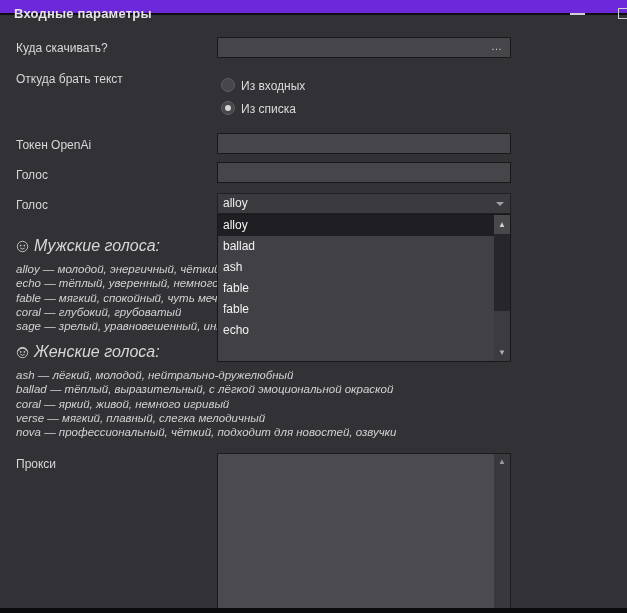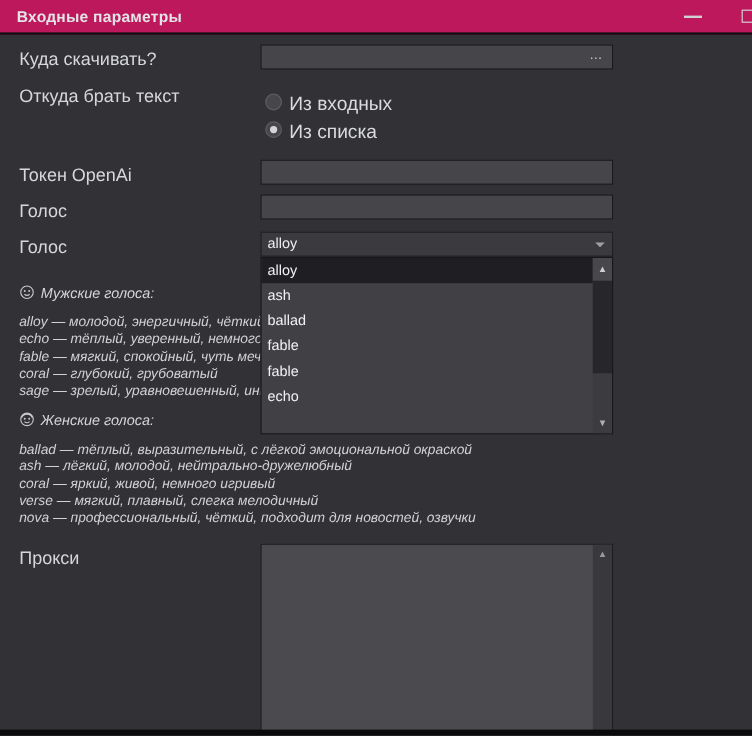--- a/index.html
+++ b/index.html
@@ -4,54 +4,54 @@
 <style>
   * { margin:0; padding:0; box-sizing:border-box; }
   html,body { background:#1d1d1f; }
   body { font-family:"Liberation Sans", sans-serif; }
   .window {
     position:relative; width:627px; height:613px; overflow:hidden;
     background:#323236; color:#d6d7d9; font-size:12px;
   }
   
   .titlebar {
-    position:absolute; left:0; top:0; width:627px; height:29px;
-    background:#be185d; border-bottom:2px solid #0e0e10;
+    position:absolute; left:0; top:0; width:627px; height:15px;
+    background:#6d28d9; border-bottom:2px solid #0e0e10;
   }
   .title {
     position:absolute; left:14px; top:6px;
     font-size:13px; font-weight:bold; color:#e3e4e6; letter-spacing:.2px;
   }
   .btn-min { position:absolute; left:558px; top:0; width:38px; height:27px; cursor:default; }
   .btn-min .dash { position:absolute; left:12px; top:13px; width:15px; height:2px; background:#cfd0d2; }
   .btn-max { position:absolute; left:612px; top:0; width:20px; height:27px; }
   .btn-max .sq { position:absolute; left:6px; top:8px; width:11px; height:11px; border:1px solid #cfd0d2; }
   
-  .lbl { position:absolute; left:16px; color:#d6d7d9; font-size:15px; white-space:nowrap; }
+  .lbl { position:absolute; left:16px; color:#d6d7d9; font-size:12px; white-space:nowrap; }
   
   .txt {
     position:absolute; left:217px; width:294px; height:21px;
     background:#46464a; border:1px solid #19191c; color:#e8e8ea;
     font-family:"Liberation Sans", sans-serif; font-size:12px; padding:0 5px; outline:none;
   }
   .browse-btn {
     position:absolute; left:485px; top:38px; width:24px; height:19px;
     color:#cfcfd1; font-size:11px; letter-spacing:1px; text-align:center; line-height:16px;
     cursor:default; user-select:none;
   }
   
   .radio {
     position:absolute; left:221px; width:14px; height:14px; border-radius:50%;
     background:#47474b; border:1px solid #5c5c62;
   }
   .radio.on::after {
     content:""; position:absolute; left:3px; top:3px; width:6px; height:6px;
     border-radius:50%; background:#d4d5d7;
   }
-  .radio-lbl { position:absolute; left:241px; color:#dadbdd; font-size:16px; }
+  .radio-lbl { position:absolute; left:241px; color:#dadbdd; font-size:12px; }
   
   .combo {
     position:absolute; left:217px; top:193px; width:294px; height:21px;
     background:#3b3b3f; border:1px solid #202024; color:#ededef;
     line-height:19px; padding-left:5px; font-size:12px; cursor:default;
   }
   .combo .arrow {
     position:absolute; right:6px; top:8px; width:0; height:0;
     border-left:4px solid transparent; border-right:4px solid transparent;
     border-top:4px solid #9fa0a4;
@@ -70,21 +70,21 @@
   .dd-scroll .up {
     position:absolute; top:0; left:0; width:16px; height:19px; background:#48484c;
     color:#d0d0d2; font-size:8px; text-align:center; line-height:19px;
   }
   .dd-scroll .thumb { position:absolute; top:19px; left:0; width:16px; height:77px; background:#27272b; }
   .dd-scroll .down {
     position:absolute; bottom:1px; left:0; width:16px; height:14px;
     color:#aeaeb2; font-size:8px; text-align:center; line-height:14px;
   }
   
-  .guide-h { position:absolute; left:16px; font-style:italic; font-size:12px; color:#d6d6d8; white-space:nowrap; }
+  .guide-h { position:absolute; left:16px; font-style:italic; font-size:16px; color:#d6d6d8; white-space:nowrap; }
   .guide-h svg { vertical-align:-2px; margin-right:5px; }
   .guide-lines { position:absolute; left:16px; font-style:italic; font-size:11.5px; line-height:14.3px; color:#d2d2d4; white-space:nowrap; }
   
   .ta-wrap {
     position:absolute; left:217px; top:453px; width:294px; height:160px;
     background:#4b4b4f; border:1px solid #1c1c1f;
   }
   .ta-wrap textarea {
     position:absolute; left:0; top:0; width:276px; height:100%;
     background:transparent; border:none; resize:none; outline:none;
@@ -150,39 +150,39 @@
   <div class="guide-h" style="top:343px">
     <svg width="13" height="13" viewBox="0 0 14 14">
       <circle cx="7" cy="7" r="5.6" fill="none" stroke="#c9c9cb" stroke-width="1"></circle>
       <path d="M2.2 5.2 Q3.5 2.2 7 2.2 Q10.5 2.2 11.8 5.2" fill="none" stroke="#c9c9cb" stroke-width="1.4"></path>
       <circle cx="5" cy="6.4" r="0.9" fill="#c9c9cb"></circle>
       <circle cx="9" cy="6.4" r="0.9" fill="#c9c9cb"></circle>
       <path d="M4.7 9 Q7 11 9.3 9" fill="none" stroke="#c9c9cb" stroke-width="1"></path>
     </svg><span>Женские голоса:</span>
   </div>
   <div class="guide-lines" style="top:368px">
+    <div>ash — лёгкий, молодой, нейтрально-дружелюбный</div>
     <div>ballad — тёплый, выразительный, с лёгкой эмоциональной окраской</div>
-    <div>ash — лёгкий, молодой, нейтрально-дружелюбный</div>
     <div>coral — яркий, живой, немного игривый</div>
     <div>verse — мягкий, плавный, слегка мелодичный</div>
     <div>nova — профессиональный, чёткий, подходит для новостей, озвучки</div>
   </div>
 
   <div class="lbl" style="top:457px">Прокси</div>
   <div class="ta-wrap">
     <textarea style=""></textarea>
     <div class="ta-scroll">
       <div class="up">▲</div>
     </div>
   </div>
 
   <div class="dropdown">
     <div class="dd-item sel">alloy</div>
+    <div class="dd-item">ballad</div>
     <div class="dd-item">ash</div>
-    <div class="dd-item">ballad</div>
     <div class="dd-item">fable</div>
     <div class="dd-item">fable</div>
     <div class="dd-item">echo</div>
     <div class="dd-scroll">
       <div class="up">▲</div>
       <div class="thumb"></div>
       <div class="down">▼</div>
     </div>
   </div>
 

